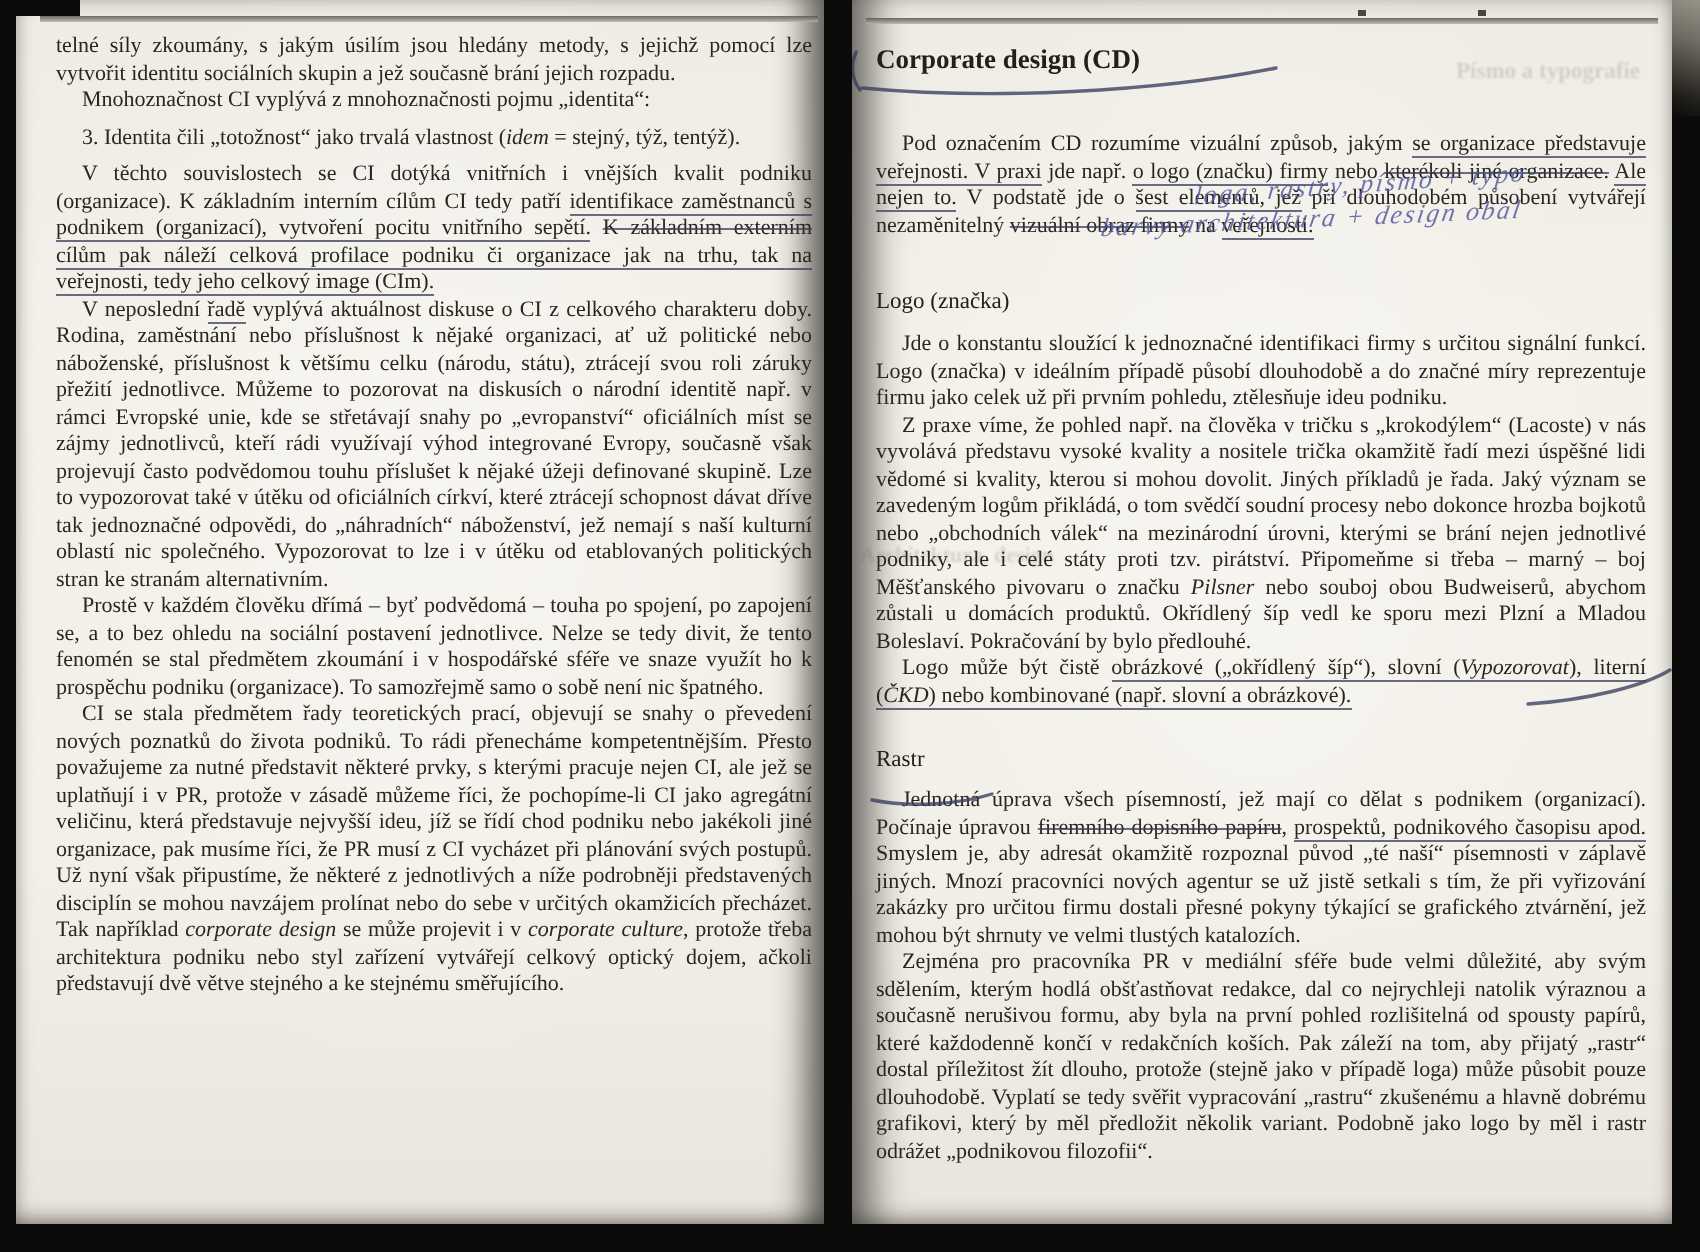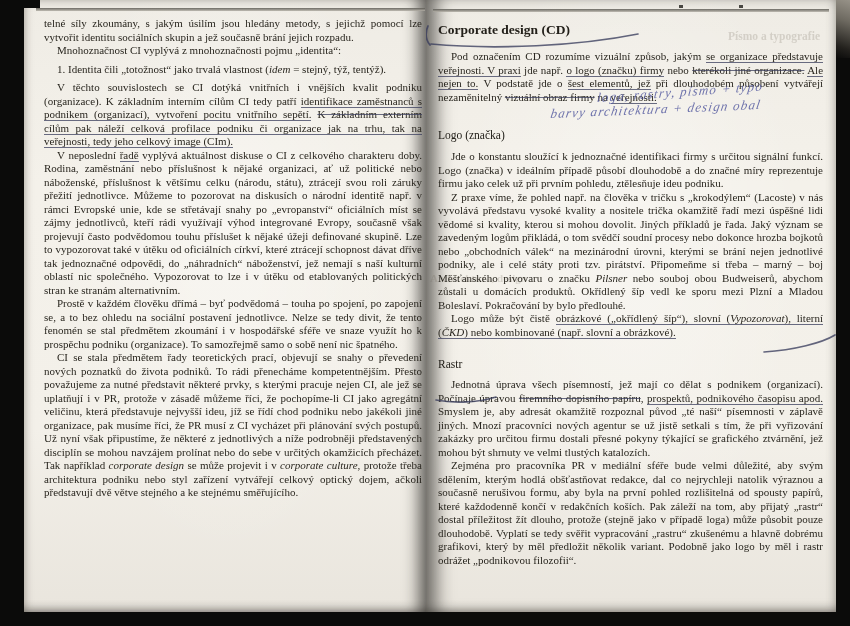--- a/index.html
+++ b/index.html
@@ -8,39 +8,39 @@
     background:#0b0b0a;
     font-family:"Liberation Serif","DejaVu Serif",serif;
   }
   .page{
     position:absolute;top:0;height:612px;
     background:
       radial-gradient(ellipse at 50% 40%, rgba(255,255,255,.35) 0%, rgba(255,255,255,0) 60%),
       linear-gradient(to bottom,#efece5 0%,#f4f1ea 30%,#f3f0e9 70%,#e9e5dd 100%);
   }
   .page.left{
-    left:24px;width:404px;
+    left:8px;width:404px;
     box-shadow:inset -16px 0 16px -7px rgba(20,18,15,.65), inset 5px 0 8px -4px rgba(60,55,45,.35), inset 0 -8px 10px -6px rgba(40,36,30,.4);
     text-decoration:underline;
   }
   .page.right{
     left:426px;width:410px;
     box-shadow:inset 18px 0 18px -8px rgba(20,18,15,.6), inset -6px 0 8px -4px rgba(60,55,45,.3), inset 0 -8px 10px -6px rgba(40,36,30,.4);
   }
   .hrule{position:absolute;height:2.5px;background:linear-gradient(to bottom,#56544e,#b7b3aa);opacity:.85;}
   .left .hrule{left:12px;right:3px;top:8px;}
   .right .hrule{left:7px;right:7px;top:9px;}
   .tick{position:absolute;width:4px;height:3px;background:#494742;top:5px;}
   .col{position:absolute;}
   .left .col{left:20px;right:6px;top:17px;}
   .right .col{left:12px;right:13px;top:22px;}
   p.para{margin:0;text-align:justify;font-size:11px;line-height:13.5px;color:#29261f;}
   p.para.first{text-indent:13px;}
   p.para.gap{margin-top:5px;}
-  .h1{font-weight:bold;font-size:13.5px;line-height:16px;color:#23201a;margin:0 0 12px 0;}
+  .h1{font-weight:bold;font-size:13.5px;line-height:16px;color:#23201a;margin:0 0 28px 0;}
   .h2{font-weight:normal;font-size:11.5px;line-height:14px;color:#23201a;}
   .h2.logo{margin:24px 0 8px 0;}
   .h2.rastr{margin:18px 0 7px 0;}
   .it{font-style:italic;}
   .pu{border-bottom:1.5px solid rgba(58,62,92,.75);}
   .ps{text-decoration:line-through;text-decoration-color:rgba(58,62,92,.75);text-decoration-thickness:1.3px;}
   .overlay{position:absolute;left:0;top:0;pointer-events:none;}
   .pen{stroke:rgba(56,60,92,.78);stroke-width:1.7;fill:none;stroke-linecap:round;}
   .hand{
     position:absolute;color:rgba(86,92,160,.85);font-style:italic;
@@ -62,21 +62,21 @@
 <body>
 
 <div class="corner-bar"></div>
 <div class="corner-wedge"></div>
 
 <div class="page left">
   <div class="hrule"></div>
   <div class="col" id="left-col">
       <p class="para"><span>telné síly zkoumány, s jakým úsilím jsou hledány metody, s jejichž pomocí lze vytvořit identitu sociálních skupin a jež současně brání jejich rozpadu.</span></p>
       <p class="para first"><span>Mnohoznačnost CI vyplývá z mnohoznačnosti pojmu „identita“:</span></p>
-      <p class="para first gap"><span>1. Identita čili „totožnost“ jako trvalá vlastnost (</span><span class="it">idem</span><span> = stejný, týž, tentýž).</span></p>
+      <p class="para first gap"><span>3. Identita čili „totožnost“ jako trvalá vlastnost (</span><span class="it">idem</span><span> = stejný, týž, tentýž).</span></p>
       <p class="para first gap"><span>V těchto souvislostech se CI dotýká vnitřních i vnějších kvalit podniku (organizace). K základním interním cílům CI tedy patří </span><span class="pu">identifikace zaměstnanců s podnikem (organizací), vytvoření pocitu vnitřního sepětí.</span><span> </span><span class="ps">K základním externím</span><span> </span><span class="pu">cílům pak náleží celková profilace podniku či organizace jak na trhu, tak na veřejnosti, tedy jeho celkový image (CIm).</span></p>
       <p class="para first"><span>V neposlední </span><span class="pu">řadě</span><span> vyplývá aktuálnost diskuse o CI z celkového charakteru doby. Rodina, zaměstnání nebo příslušnost k nějaké organizaci, ať už politické nebo náboženské, příslušnost k většímu celku (národu, státu), ztrácejí svou roli záruky přežití jednotlivce. Můžeme to pozorovat na diskusích o národní identitě např. v rámci Evropské unie, kde se střetávají snahy po „evropanství“ oficiálních míst se zájmy jednotlivců, kteří rádi využívají výhod integrované Evropy, současně však projevují často podvědomou touhu příslušet k nějaké úžeji definované skupině. Lze to vypozorovat také v útěku od oficiálních církví, které ztrácejí schopnost dávat dříve tak jednoznačné odpovědi, do „náhradních“ náboženství, jež nemají s naší kulturní oblastí nic společného. Vypozorovat to lze i v útěku od etablovaných politických stran ke stranám alternativním.</span></p>
       <p class="para first"><span>Prostě v každém člověku dřímá – byť podvědomá – touha po spojení, po zapojení se, a to bez ohledu na sociální postavení jednotlivce. Nelze se tedy divit, že tento fenomén se stal předmětem zkoumání i v hospodářské sféře ve snaze využít ho k prospěchu podniku (organizace). To samozřejmě samo o sobě není nic špatného.</span></p>
       <p class="para first"><span>CI se stala předmětem řady teoretických prací, objevují se snahy o převedení nových poznatků do života podniků. To rádi přenecháme kompetentnějším. Přesto považujeme za nutné představit některé prvky, s kterými pracuje nejen CI, ale jež se uplatňují i v PR, protože v zásadě můžeme říci, že pochopíme-li CI jako agregátní veličinu, která představuje nejvyšší ideu, jíž se řídí chod podniku nebo jakékoli jiné organizace, pak musíme říci, že PR musí z CI vycházet při plánování svých postupů. Už nyní však připustíme, že některé z jednotlivých a níže podrobněji představených disciplín se mohou navzájem prolínat nebo do sebe v určitých okamžicích přecházet. Tak například </span><span class="it">corporate design</span><span> se může projevit i v </span><span class="it">corporate culture</span><span>, protože třeba architektura podniku nebo styl zařízení vytvářejí celkový optický dojem, ačkoli představují dvě větve stejného a ke stejnému směřujícího.</span></p>
     </div>
 </div>
 
 <div class="page right">
   <div class="hrule"></div>
   <div class="tick" style="left:253px;"></div>

